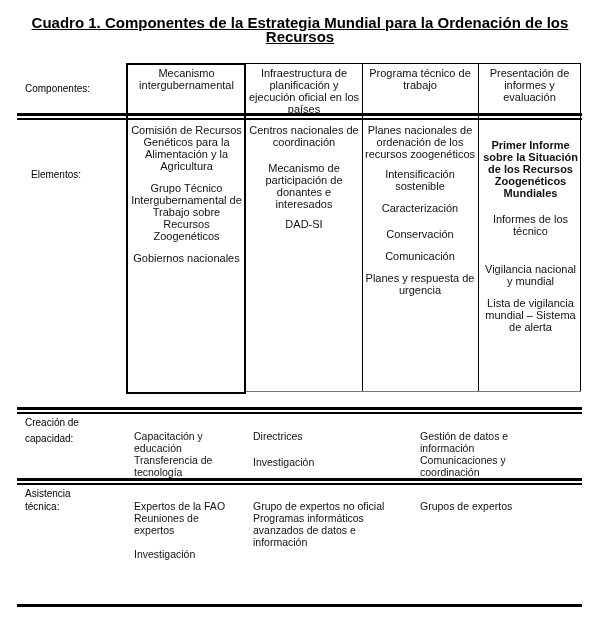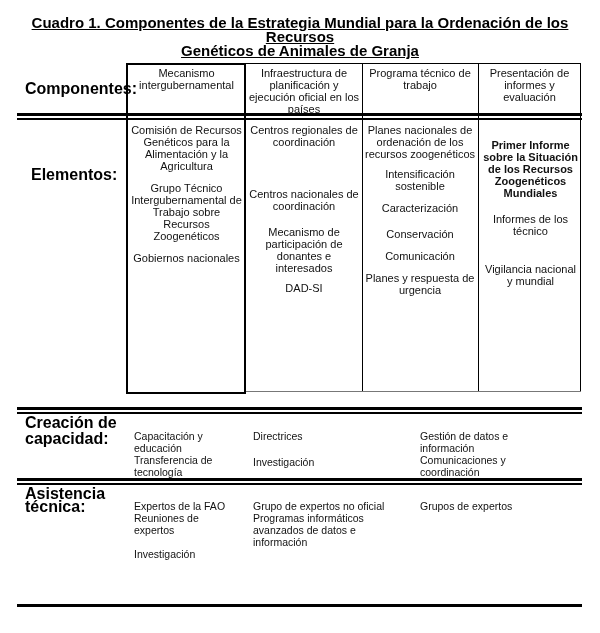--- a/index.html
+++ b/index.html
@@ -6,21 +6,21 @@
     body {
       width: 600px; height: 633px; position: relative; overflow: hidden;
       font-family: "Liberation Sans", sans-serif; color: #000;
     }
     .title {
       position: absolute; left: 0; top: 16px; width: 600px;
       text-align: center; font-weight: bold; font-size: 15px; line-height: 14px;
       text-decoration: underline;
     }
     .abs { position: absolute; }
-    .rowlabel { font-weight: bold; font-size: 16px; line-height: 13px; }
+    .rowlabel { font-weight: normal; font-size: 10px; line-height: 13px; }
     .cell {
       position: absolute; font-size: 11px; line-height: 12px; text-align: center;
       color: #111;
     }
     .cell p { margin: 0 0 10px 0; }
     .vline { position: absolute; background: #000; width: 1px; }
     .hline { position: absolute; background: #000; height: 1px; }
     .dbl {
       position: absolute; left: 17px; width: 565px; height: 7px;
       border-top: 3px solid #000; border-bottom: 2px solid #000; box-sizing: border-box;
@@ -34,21 +34,20 @@
       position: absolute; font-size: 10.5px; line-height: 12px; text-align: left; color: #111;
     }
     .lcol div { margin: 0; }
     .thick { position: absolute; left: 17px; width: 565px; height: 3px; background: #000; }
   </style>
 </head>
 <body>
 
 <div class="title">
   <div>Cuadro 1. Componentes de la Estrategia Mundial para la Ordenación de los Recursos</div>
-  <div>Genéticos de Animales de Granja</div>
 </div>
 
 <div class="hline" style="left:245px; top:63px; width:336px;"></div>
 <div class="vline" style="left:362px; top:63px; height:329px;"></div>
 <div class="vline" style="left:478px; top:63px; height:329px;"></div>
 <div class="vline" style="left:580px; top:63px; height:329px;"></div>
 <div class="hline" style="left:245px; top:391px; width:336px; background:#777;"></div>
 <div class="boxmec"></div>
 <div class="bottommec"></div>
 
@@ -62,39 +61,39 @@
 
 <div class="abs rowlabel" style="left:25px; top:168px;padding-left:6px;">Elementos:</div>
 
 <div class="cell" style="left:129px; top:124px; width:115px;">
   <p>Comisión de Recursos Genéticos para la Alimentación y la Agricultura</p>
   <p>Grupo Técnico Intergubernamental de Trabajo sobre Recursos Zoogenéticos</p>
   <p>Gobiernos nacionales</p>
 </div>
 
 <div class="cell" style="left:248px; top:124px; width:112px;">
-  <p style="margin-bottom:40px;">Centros regionales de coordinación</p>
   <p style="margin-bottom:14px;">Centros nacionales de coordinación</p>
   <p style="margin-bottom:8px;">Mecanismo de participación de donantes e interesados</p>
   <p>DAD-SI</p>
 </div>
 
 <div class="cell" style="left:364px; top:124px; width:112px;">
   <p style="margin-bottom:8px;">Planes nacionales de ordenación de los recursos zoogenéticos</p>
   <p>Intensificación sostenible</p>
   <p style="margin-bottom:14px;">Caracterización</p>
   <p style="">Conservación</p>
   <p style="margin-bottom:10px;">Comunicación</p>
   <p>Planes y respuesta de urgencia</p>
 </div>
 
 <div class="cell" style="left:483px; top:139px; width:95px;">
   <p style="margin-bottom:14px;font-weight:bold;">Primer Informe sobre la Situación de los Recursos Zoogenéticos Mundiales</p>
   <p style="margin-bottom:26px;">Informes de los técnico</p>
   <p style="margin-bottom:10px;">Vigilancia nacional y mundial</p>
+  <p>Lista de vigilancia mundial – Sistema de alerta</p>
 </div>
 
 <div class="dbl" style="top:407px;"></div>
 
 <div class="abs rowlabel" style="left:25px; top:416px;">
   <div>Creación de</div>
   <div style="margin-top:3px;">capacidad:</div>
 </div>
 <div class="lcol" style="left:134px; top:430px; width:105px;">
   <div>Capacitación y educación</div>

